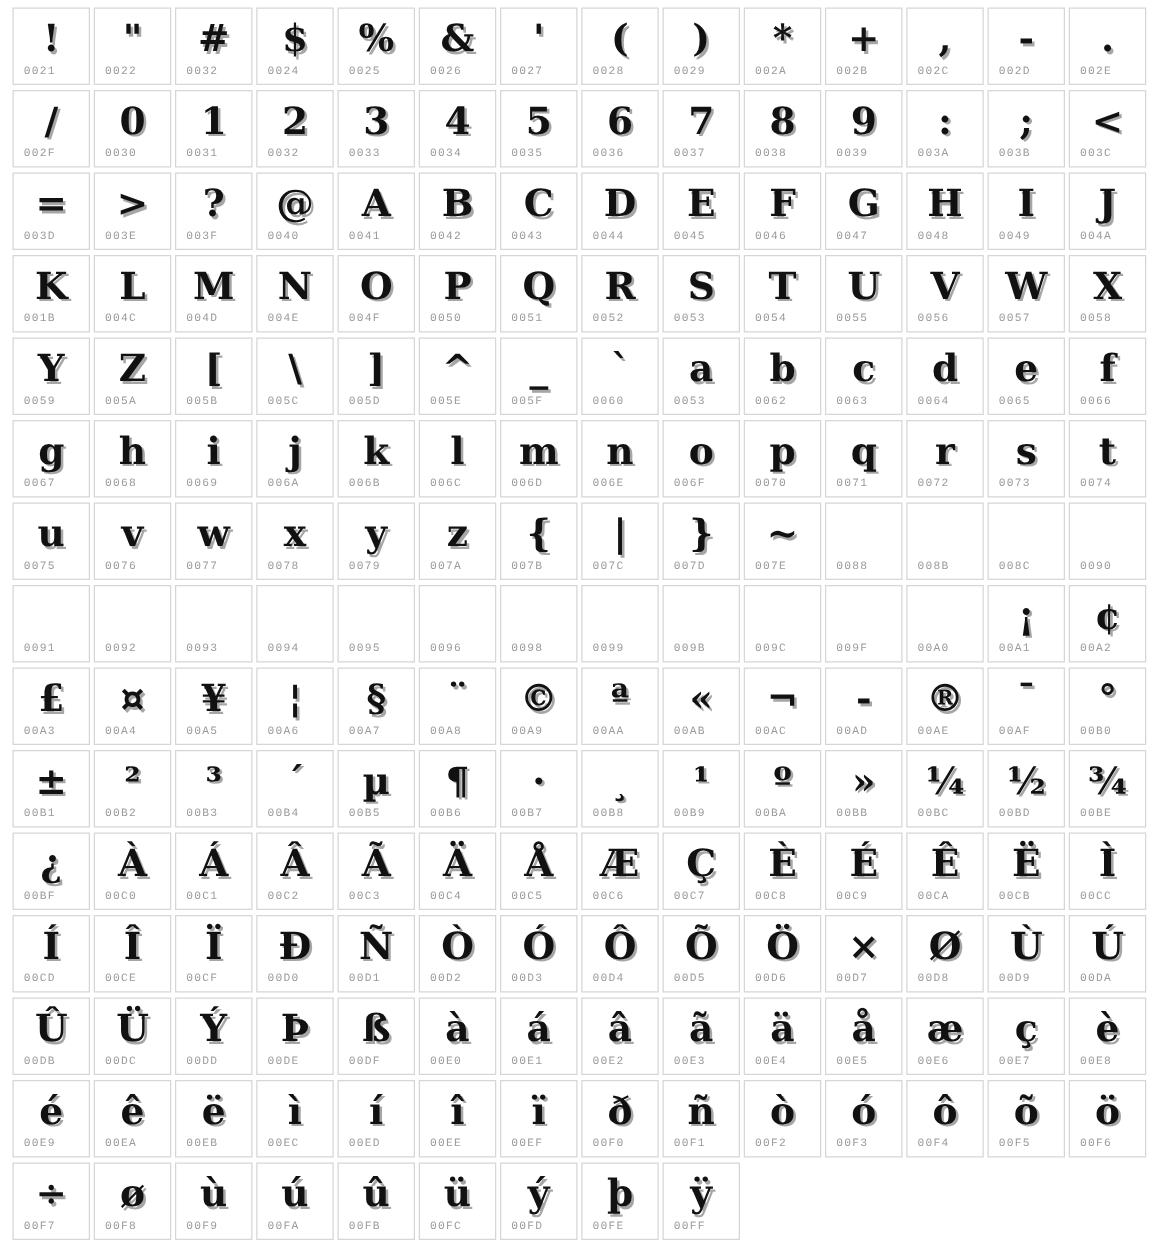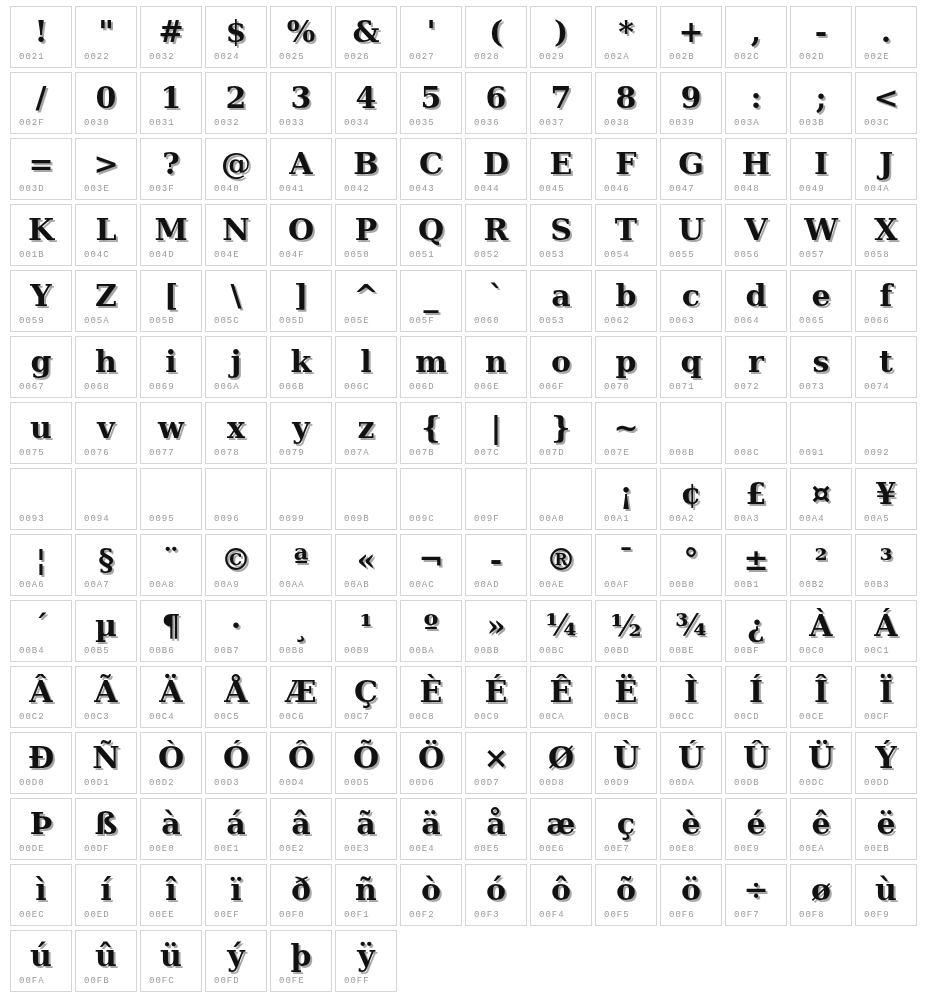--- a/index.html
+++ b/index.html
@@ -428,28 +428,36 @@
     <div class="cell">
     <div class="glyph">}</div>
     <div class="code">007D</div>
   </div>
     <div class="cell">
     <div class="glyph">~</div>
     <div class="code">007E</div>
   </div>
     <div class="cell">
     <div class="glyph"></div>
+    <div class="code">0088</div>
+  </div>
+    <div class="cell">
+    <div class="glyph"></div>
     <div class="code">008B</div>
   </div>
     <div class="cell">
     <div class="glyph"></div>
     <div class="code">008C</div>
   </div>
     <div class="cell">
     <div class="glyph"></div>
+    <div class="code">0090</div>
+  </div>
+    <div class="cell">
+    <div class="glyph"></div>
     <div class="code">0091</div>
   </div>
     <div class="cell">
     <div class="glyph"></div>
     <div class="code">0092</div>
   </div>
     <div class="cell">
     <div class="glyph"></div>
     <div class="code">0093</div>
   </div>
@@ -457,20 +465,24 @@
     <div class="glyph"></div>
     <div class="code">0094</div>
   </div>
     <div class="cell">
     <div class="glyph"></div>
     <div class="code">0095</div>
   </div>
     <div class="cell">
     <div class="glyph"></div>
     <div class="code">0096</div>
+  </div>
+    <div class="cell">
+    <div class="glyph"></div>
+    <div class="code">0098</div>
   </div>
     <div class="cell">
     <div class="glyph"></div>
     <div class="code">0099</div>
   </div>
     <div class="cell">
     <div class="glyph"></div>
     <div class="code">009B</div>
   </div>
     <div class="cell">

